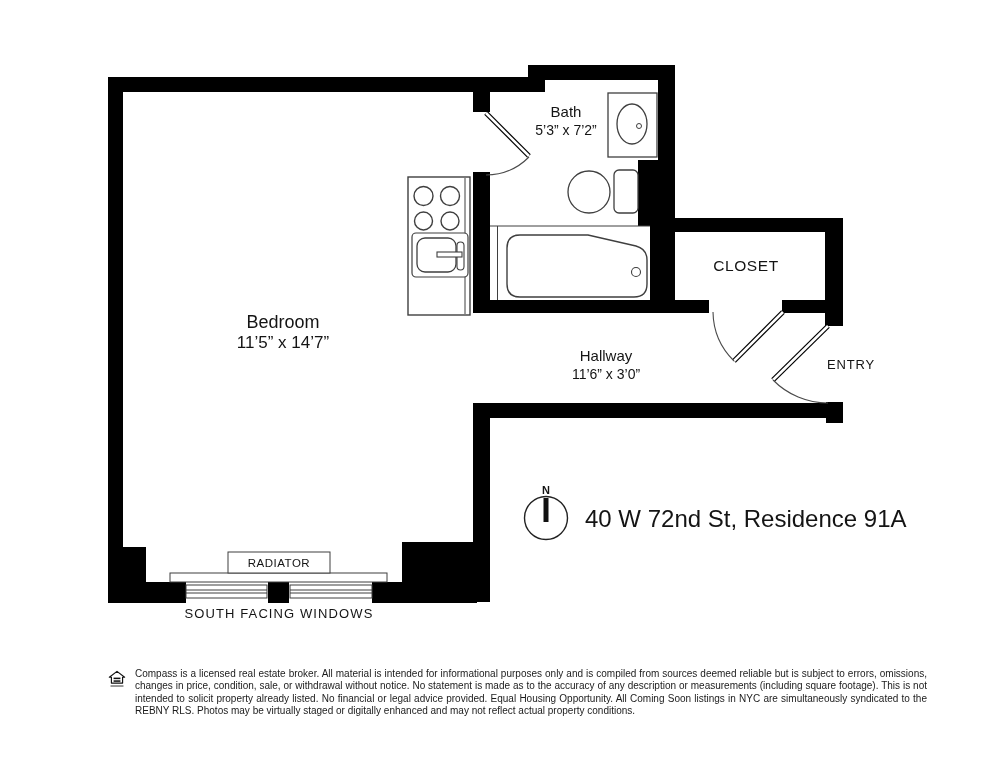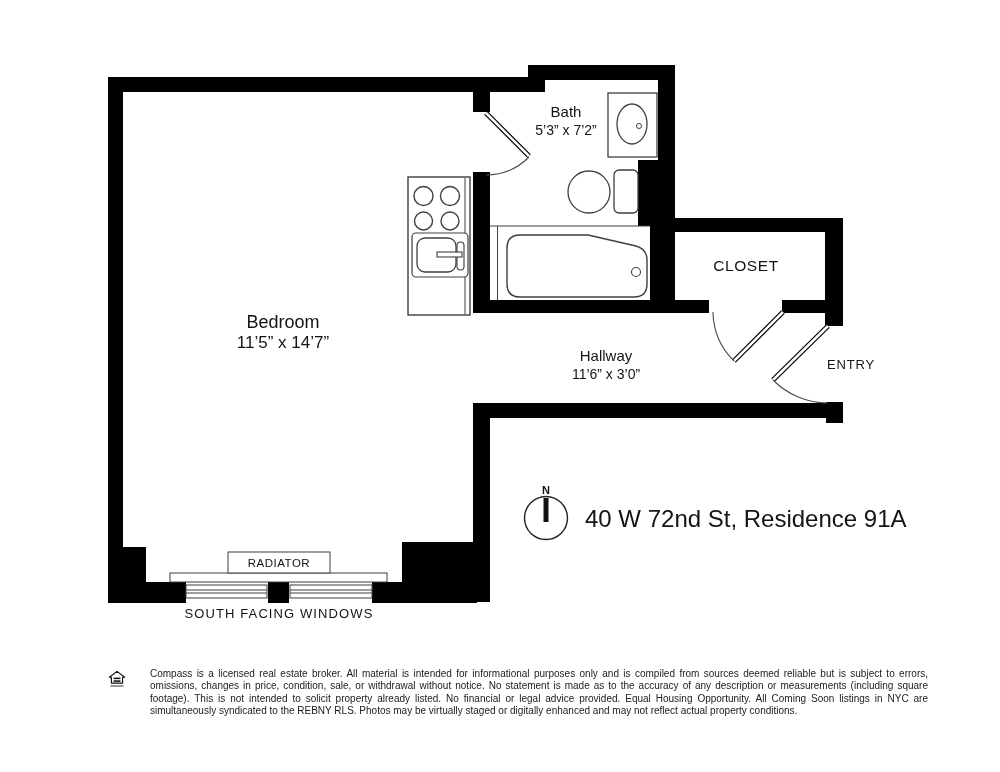--- a/index.html
+++ b/index.html
@@ -12,21 +12,21 @@
   .small-label{font-size:15px;}
   .small-dims{font-size:14px;}
   .caps-label{font-size:15.5px;letter-spacing:.6px;}
   .entry-label{font-size:13px;letter-spacing:.8px;}
   .radiator-label{font-size:11.5px;letter-spacing:.5px;}
   .windows-label{font-size:13px;letter-spacing:1.1px;}
   .north-label{font-size:11px;font-weight:700;}
   .address-label{font-size:24px;}
   #footer{position:absolute;left:108px;top:668px;width:820px;display:flex;align-items:flex-start;}
   #eho-logo{flex:0 0 auto;margin-top:2px;}
-  #disclaimer{margin:0 0 0 24px;width:792px;font-size:10px;line-height:12.3px;color:#1b1b1b;
+  #disclaimer{margin:0 0 0 9px;width:792px;font-size:10px;line-height:12.3px;color:#1b1b1b;
               text-align:justify;}
 </style>
 </head>
 <body>
 
 <div id="stage">
 
   <svg id="plan-svg" width="1000" height="772" viewBox="0 0 1000 772">
 
     <g fill="#000000">

